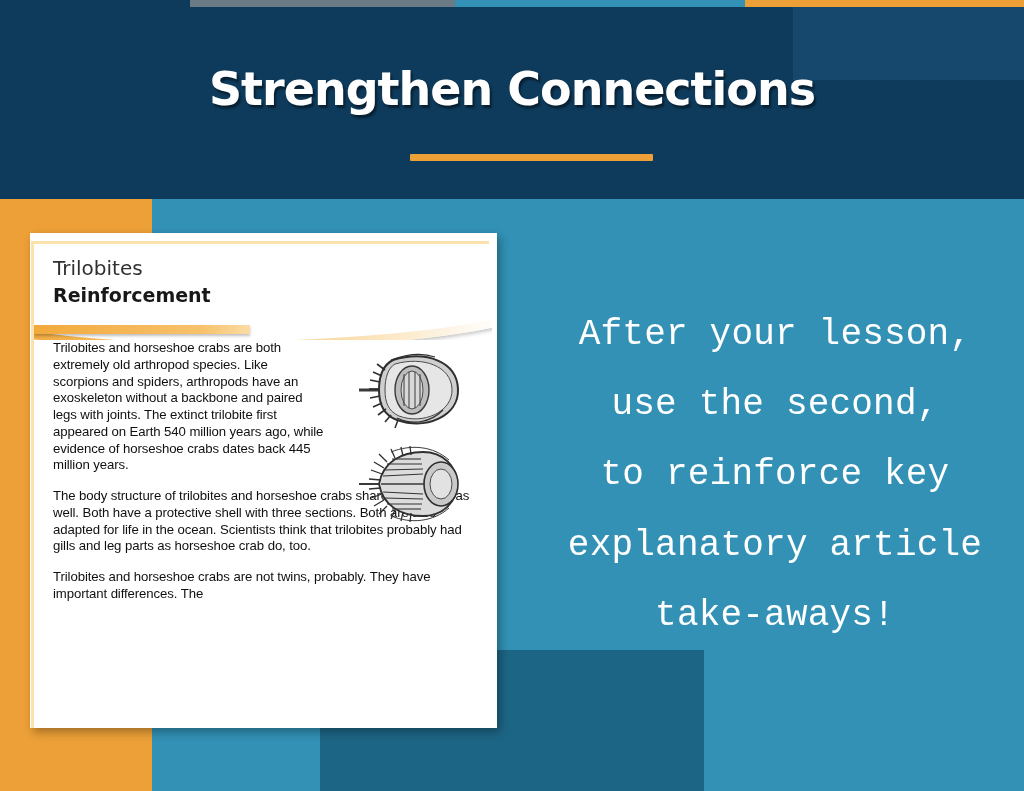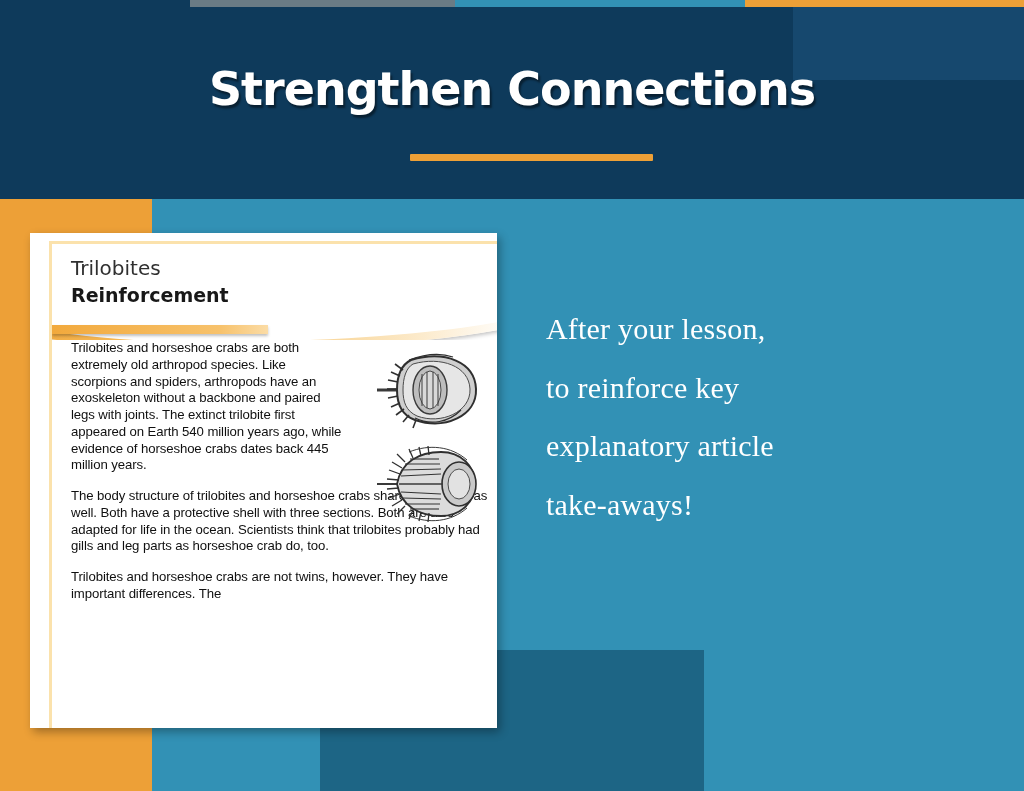--- a/index.html
+++ b/index.html
@@ -69,21 +69,21 @@
 
   
   .doc-card {
     position:absolute; left:30px; top:233px;
     width:467px; height:495px;
     background:#ffffff;
     box-shadow:3px 4px 9px rgba(0,0,0,0.32);
     overflow:hidden;
   }
   .doc-inner {
-    position:absolute; left:19px; top:8px;
+    position:absolute; left:1px; top:8px;
     width:458px; height:487px;
     background:#ffffff;
     border-top:3px solid #fbe2ac;
     border-left:3px solid #fbe2ac;
   }
   .doc-head {
     position:relative;
     padding:12px 0 0 19px;
     height:84px;
   }
@@ -149,23 +149,24 @@
     width:118px; height:180px;
   }
   .fig { position:absolute; left:0; }
   .fig-crab { top:0; }
   .fig-trilo { top:92px; }
 
   
   .caption {
     position:absolute; left:546px; top:300px;
     width:458px;
+    text-align:center;
     color:#ffffff;
-    font-family:Liberation Serif, serif;
-    font-size:30px;
+    font-family:Liberation Mono, monospace;
+    font-size:36px;
     line-height:1.95;
     letter-spacing:0.2px;
   }
   .caption .cl { display:block; }
 </style>
 </head>
 <body>
 
 <div id="slide">
 
@@ -191,21 +192,21 @@
         <div class="swoosh-wrap">
           <div class="swoosh"></div>
           <div class="swoosh-cover"></div>
           <div class="swoosh-bar"></div>
         </div>
       </div>
 
       <div class="doc-body">
         <p class="doc-p narrow">Trilobites and horseshoe crabs are both extremely old arthropod species. Like scorpions and spiders, arthropods have an exoskeleton without a backbone and paired legs with joints. The extinct trilobite first appeared on Earth 540 million years ago, while evidence of horseshoe crabs dates back 445 million years.</p>
         <p class="doc-p">The body structure of trilobites and horseshoe crabs share similarities as well. Both have a protective shell with three sections. Both are also adapted for life in the ocean. Scientists think that trilobites probably had gills and leg parts as horseshoe crab do, too.</p>
-        <p class="doc-p">Trilobites and horseshoe crabs are not twins, however. They have important differences. The</p>
+        <p class="doc-p">Trilobites and horseshoe crabs are not twins, probably. They have important differences. The</p>
       </div>
 
       <div class="fig-wrap">
 
         <svg class="fig fig-crab" width="112" height="84" viewBox="0 0 112 84">
           <g stroke="#4a4a4a" fill="none">
             <path d="M2 42 H34" stroke="#3a3a3a" stroke-width="3"></path>
             <path d="M36 12 C70 2 100 14 101 41 C102 68 70 82 40 72 C26 67 22 55 22 42 C22 29 26 17 36 12 Z" fill="#cfcfcf" stroke="#2f2f2f" stroke-width="2"></path>
             <path d="M38 16 C66 8 94 18 95 41 C96 64 66 77 42 68 C31 63 28 54 28 42 C28 30 31 20 38 16 Z" fill="#e6e6e6" stroke="#4a4a4a" stroke-width="1"></path>
             <ellipse cx="55" cy="42" rx="17" ry="24" fill="#bdbdbd" stroke="#3a3a3a" stroke-width="1.4"></ellipse>
@@ -269,18 +270,19 @@
             <path d="M34 76 C54 84 76 82 92 68" stroke="#3a3a3a" stroke-width="1"></path>
           </g>
         </svg>
       </div>
 
     </div>
   </div>
 
   <div class="caption">
     <span class="cl">After your lesson,</span>
+    <span class="cl">use the second,</span>
     <span class="cl">to reinforce key</span>
     <span class="cl">explanatory article</span>
     <span class="cl">take-aways!</span>
   </div>
 
 </div>
 
 </body></html>

